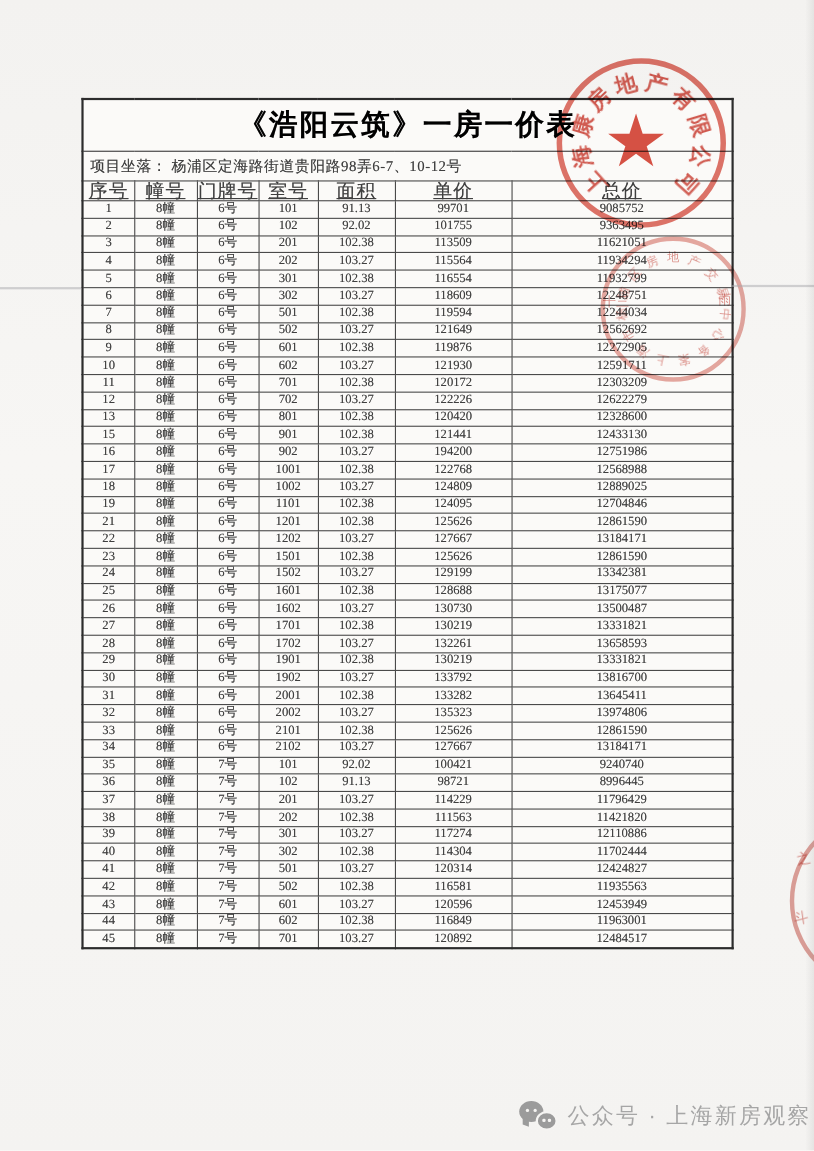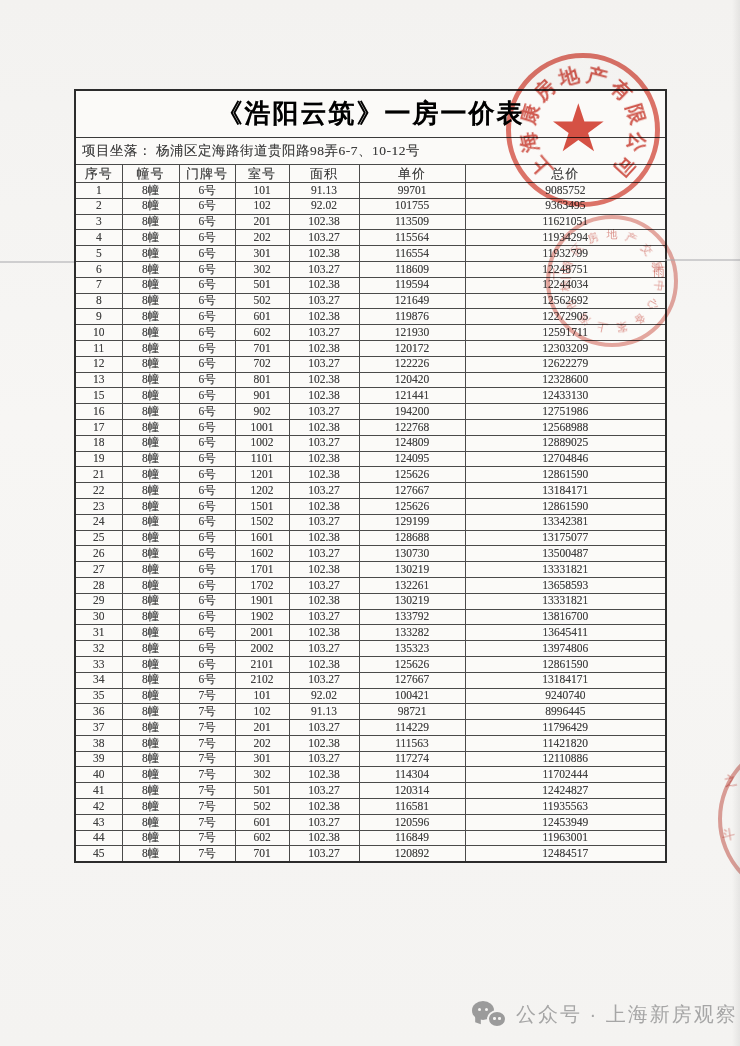--- a/index.html
+++ b/index.html
@@ -26,21 +26,21 @@
   .price-table{border:2.5px solid #2c2c2c;}
   .title-row td{
     height:46px;font-size:26px;font-weight:bold;letter-spacing:2px;
     color:#000000;border-bottom:1.5px solid #3a3a3a;
   }
   .loc-row td{
     height:26px;text-align:left;font-size:13.5px;padding-left:6px;
     letter-spacing:.5px;
   }
   .loc-label{margin-right:4px;text-align:right;}
-  .head-row td{height:17px;font-size:13px;letter-spacing:1px;}
+  .head-row td{height:17px;font-size:17px;letter-spacing:1px;text-decoration:underline;}
   
   .seal{position:absolute;border-radius:50%;mix-blend-mode:multiply;pointer-events:none;}
   .seal-ch{
     position:absolute;left:50%;top:50%;
     color:rgba(202,56,44,.82);font-weight:bold;
     transform-origin:center;filter:blur(.3px);
     font-family:"Liberation Serif", serif;
   }
   #company-seal{
     left:506px;top:53px;width:144px;height:144px;

